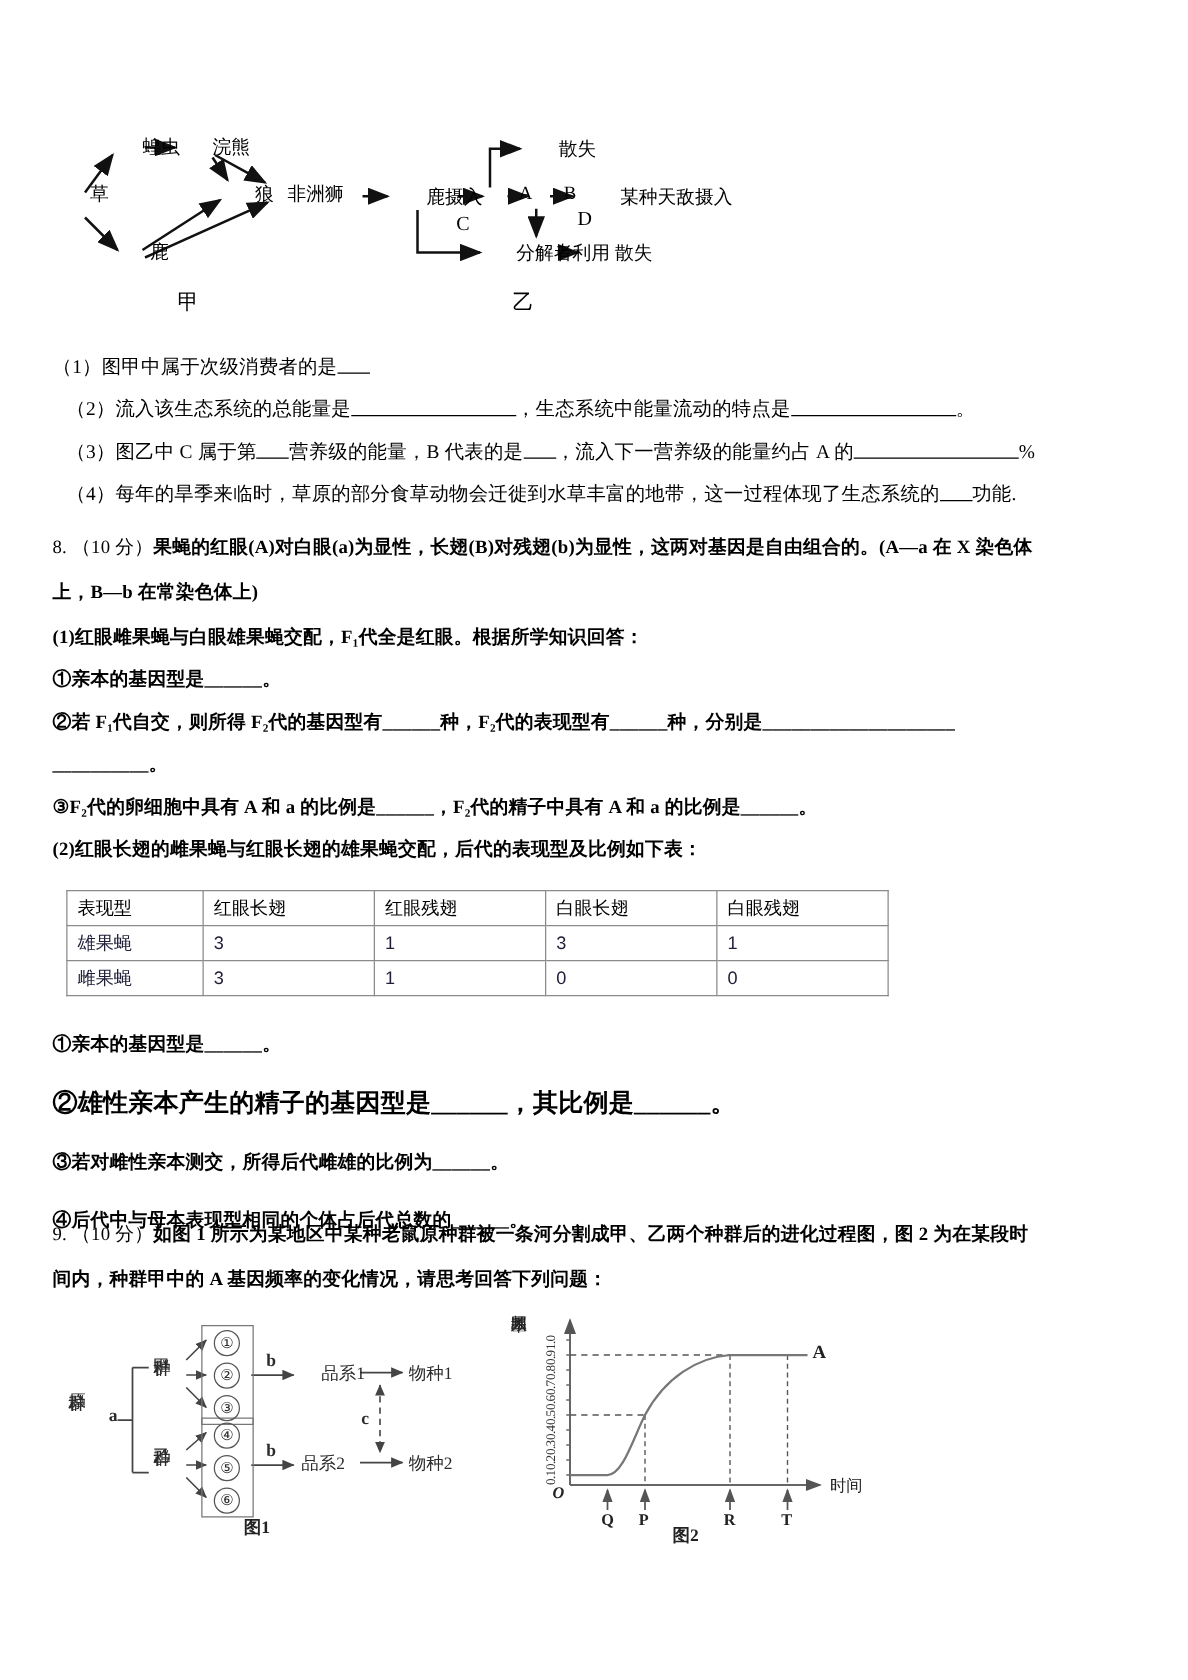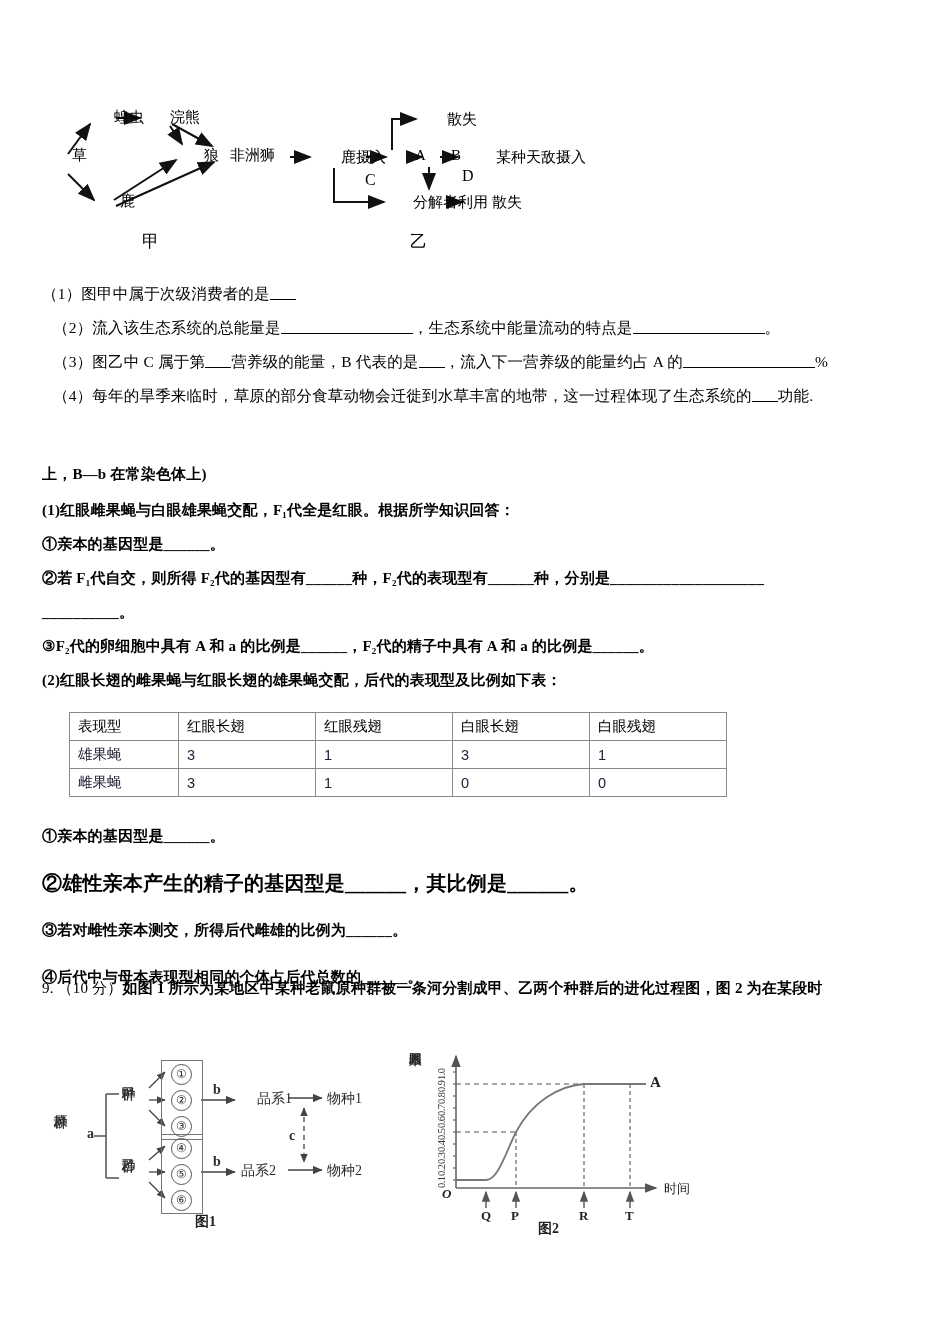--- a/index.html
+++ b/index.html
@@ -46,21 +46,21 @@
     position:absolute;
     font-size:15px;
     white-space:nowrap;
     font-family:"Liberation Serif", serif;
     margin-left:28px;
   }
 
   
   #pheno-table {
     position:absolute;
-    left:69px; top:712px;
+    left:53px; top:712px;
     border-collapse: collapse;
     font-size: 14.5px;
     font-family: "Liberation Sans", sans-serif;
     padding-left: 25px;
   }
   #pheno-table td, #pheno-table th {
     border: 1px solid #8a8a8a;
     padding: 3px 8px;
     text-align: left;
     font-weight: normal;
@@ -230,20 +230,23 @@
   </div>
 
   <div class="qline" style="left:53px; top:352px;">
     <span>（3）</span><span>图乙中 C 属于第</span><span class="u3"></span><span>营养级的能量，B 代表的是</span><span class="u3"></span><span>，流入下一营养级的能量约占 A 的</span><span class="u14"></span><span>%</span>
   </div>
 
   <div class="qline" style="left:53px; top:386px;">
     <span>（4）</span><span>每年的旱季来临时，草原的部分食草动物会迁徙到水草丰富的地带，这一过程体现了生态系统的</span><span class="u3"></span><span>功能.</span>
   </div>
 
+  <div class="qline" style="left:42px; top:428px; font-size:15px;">
+    <span>8.</span>&nbsp;<span>（10 分）</span><span class="bold">果蝇的红眼(A)对白眼(a)为显性，长翅(B)对残翅(b)为显性，这两对基因是自由组合的。(A—a 在 X 染色体</span>
+  </div>
   <div class="qline bold" style="left:42px; top:464px; font-size:15px;">上，B—b 在常染色体上)</div>
 
   <div class="qline bold" style="left:42px; top:500px; font-size:15px;">(1)红眼雌果蝇与白眼雄果蝇交配，F₁代全是红眼。根据所学知识回答：</div>
 
   <div class="qline bold" style="left:42px; top:534px; font-size:15px;">
     <span>①亲本的基因型是______。</span>
   </div>
   <div class="qline bold" style="left:42px; top:568px; font-size:15px;">
     <span>②若 F₁代自交，则所得 F₂代的基因型有______种，F₂代的表现型有______种，分别是____________________</span>
   </div>
@@ -285,20 +288,21 @@
   </table>
 
   <div class="qline bold" style="left:42px; top:826px; font-size:15px;">①亲本的基因型是______。</div>
   <div class="qline bold" style="left:42px; top:873px; font-size:20px;">②雄性亲本产生的精子的基因型是______，其比例是______。</div>
   <div class="qline bold" style="left:42px; top:920px; font-size:15px;text-align:right;">③若对雌性亲本测交，所得后代雌雄的比例为______。</div>
   <div class="qline bold" style="left:42px; top:967px; font-size:15px;">④后代中与母本表现型相同的个体占后代总数的______。</div>
 
   <div class="qline" style="left:42px; top:978px; font-size:15px;">
     <span>9.</span>&nbsp;<span>（10 分）</span><span class="bold">如图 1 所示为某地区中某种老鼠原种群被一条河分割成甲、乙两个种群后的进化过程图，图 2 为在某段时</span>
   </div>
+  <div class="qline bold" style="left:42px; top:1014px; font-size:15px;">间内，种群甲中的 A 基因频率的变化情况，请思考回答下列问题：</div>
 
   <div id="fig1">
     <svg width="350" height="180" viewBox="0 0 350 180">
       <defs>
         <marker id="ah3" markerWidth="7" markerHeight="6" refX="6.5" refY="3" orient="auto">
           <polygon points="0 0, 7 3, 0 6" fill="#444"></polygon>
         </marker>
         <marker id="ah3b" markerWidth="7" markerHeight="6" refX="6.5" refY="3" orient="auto">
           <polygon points="0 0, 7 3, 0 6" fill="#444"></polygon>
         </marker>

